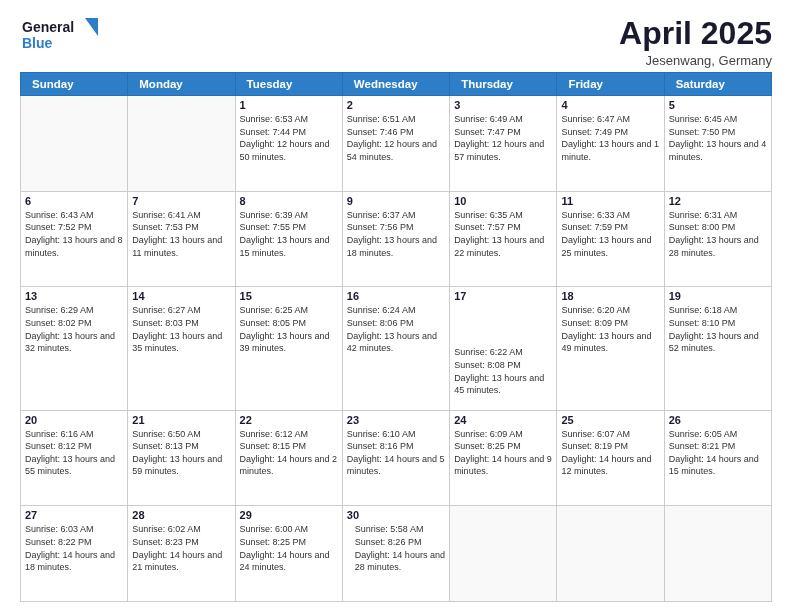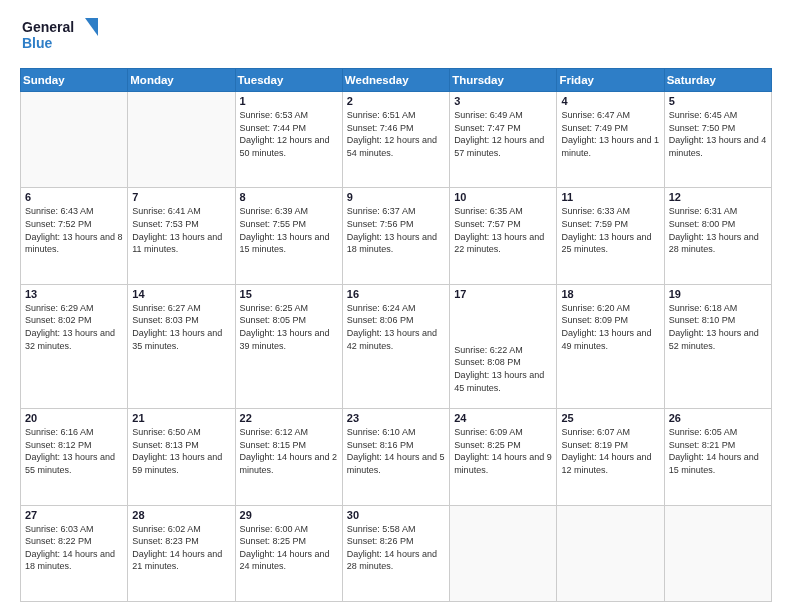--- a/index.html
+++ b/index.html
@@ -14,21 +14,21 @@
       width: 792px;
       height: 612px;
       padding: 16px 20px 10px 20px;
       display: flex;
       flex-direction: column;
     }
     .header {
       display: flex;
       justify-content: space-between;
       align-items: flex-start;
-      margin-bottom: 12px;
+      margin-bottom: 4px;
     }
     .logo {
       display: flex;
       align-items: center;
       gap: 4px;
     }
     .logo-icon {
       width: 28px;
       height: 28px;
     }
@@ -51,21 +51,21 @@
       border: 1px solid #ccc;
       border-collapse: collapse;
       width: 100%;
       table-layout: fixed;
     }
     .calendar th {
       background: #2e7ec7;
       color: #fff;
       font-size: 11.5px;
       font-weight: bold;
-      padding: 5px 2px;
+      padding: 5px 11px;
       border: 1px solid #2470b5;
       text-align: left;
     }
     .calendar td {
       border: 1px solid #ccc;
       vertical-align: top;
       padding: 3px 4px;
       font-size: 9.2px;
       color: #333;
       height: 88px;
@@ -90,20 +90,24 @@
 
 <div class="page">
   <div class="header">
     <div class="logo">
       <svg class="logo-icon" viewBox="0 0 80 40" style="width: 80px; height: 40px;">
           <text x="2" y="16" font-size="14" font-weight="bold" fill="#1a1a2e" font-family="Arial">General</text>
           <text x="2" y="32" font-size="14" font-weight="bold" fill="#2e7ec7" font-family="Arial">Blue</text>
           <polygon points="65,2 78,2 78,20" fill="#2e7ec7"></polygon>
         </svg>
     </div>
+    <div class="title-block">
+      <div class="month-title">April 2025</div>
+      <div class="subtitle">Jesenwang, Germany</div>
+    </div>
   </div>
 
   <table class="calendar">
     <thead>
       <tr>
       <th>Sunday</th>
           <th>Monday</th>
           <th>Tuesday</th>
           <th>Wednesday</th>
           <th>Thursday</th>
@@ -292,21 +296,21 @@
 Daylight: 14 hours and 21 minutes.</div>
           </td>
           <td>
             <div class="day-num">29</div>
             <div class="cell-info" style="white-space: pre-line;">Sunrise: 6:00 AM
 Sunset: 8:25 PM
 Daylight: 14 hours and 24 minutes.</div>
           </td>
           <td>
             <div class="day-num">30</div>
-            <div class="cell-info" style="white-space: pre-line;">Sunrise: 5:58 AM
+            <div class="cell-info" style="white-space: pre-line; margin-left: 8px;">Sunrise: 5:58 AM
 Sunset: 8:26 PM
 Daylight: 14 hours and 28 minutes.</div>
           </td>
           <td class="empty-cell"></td>
           <td class="empty-cell"></td>
           <td class="empty-cell"></td>
         </tr>
       </tbody>
   </table>
 </div>

